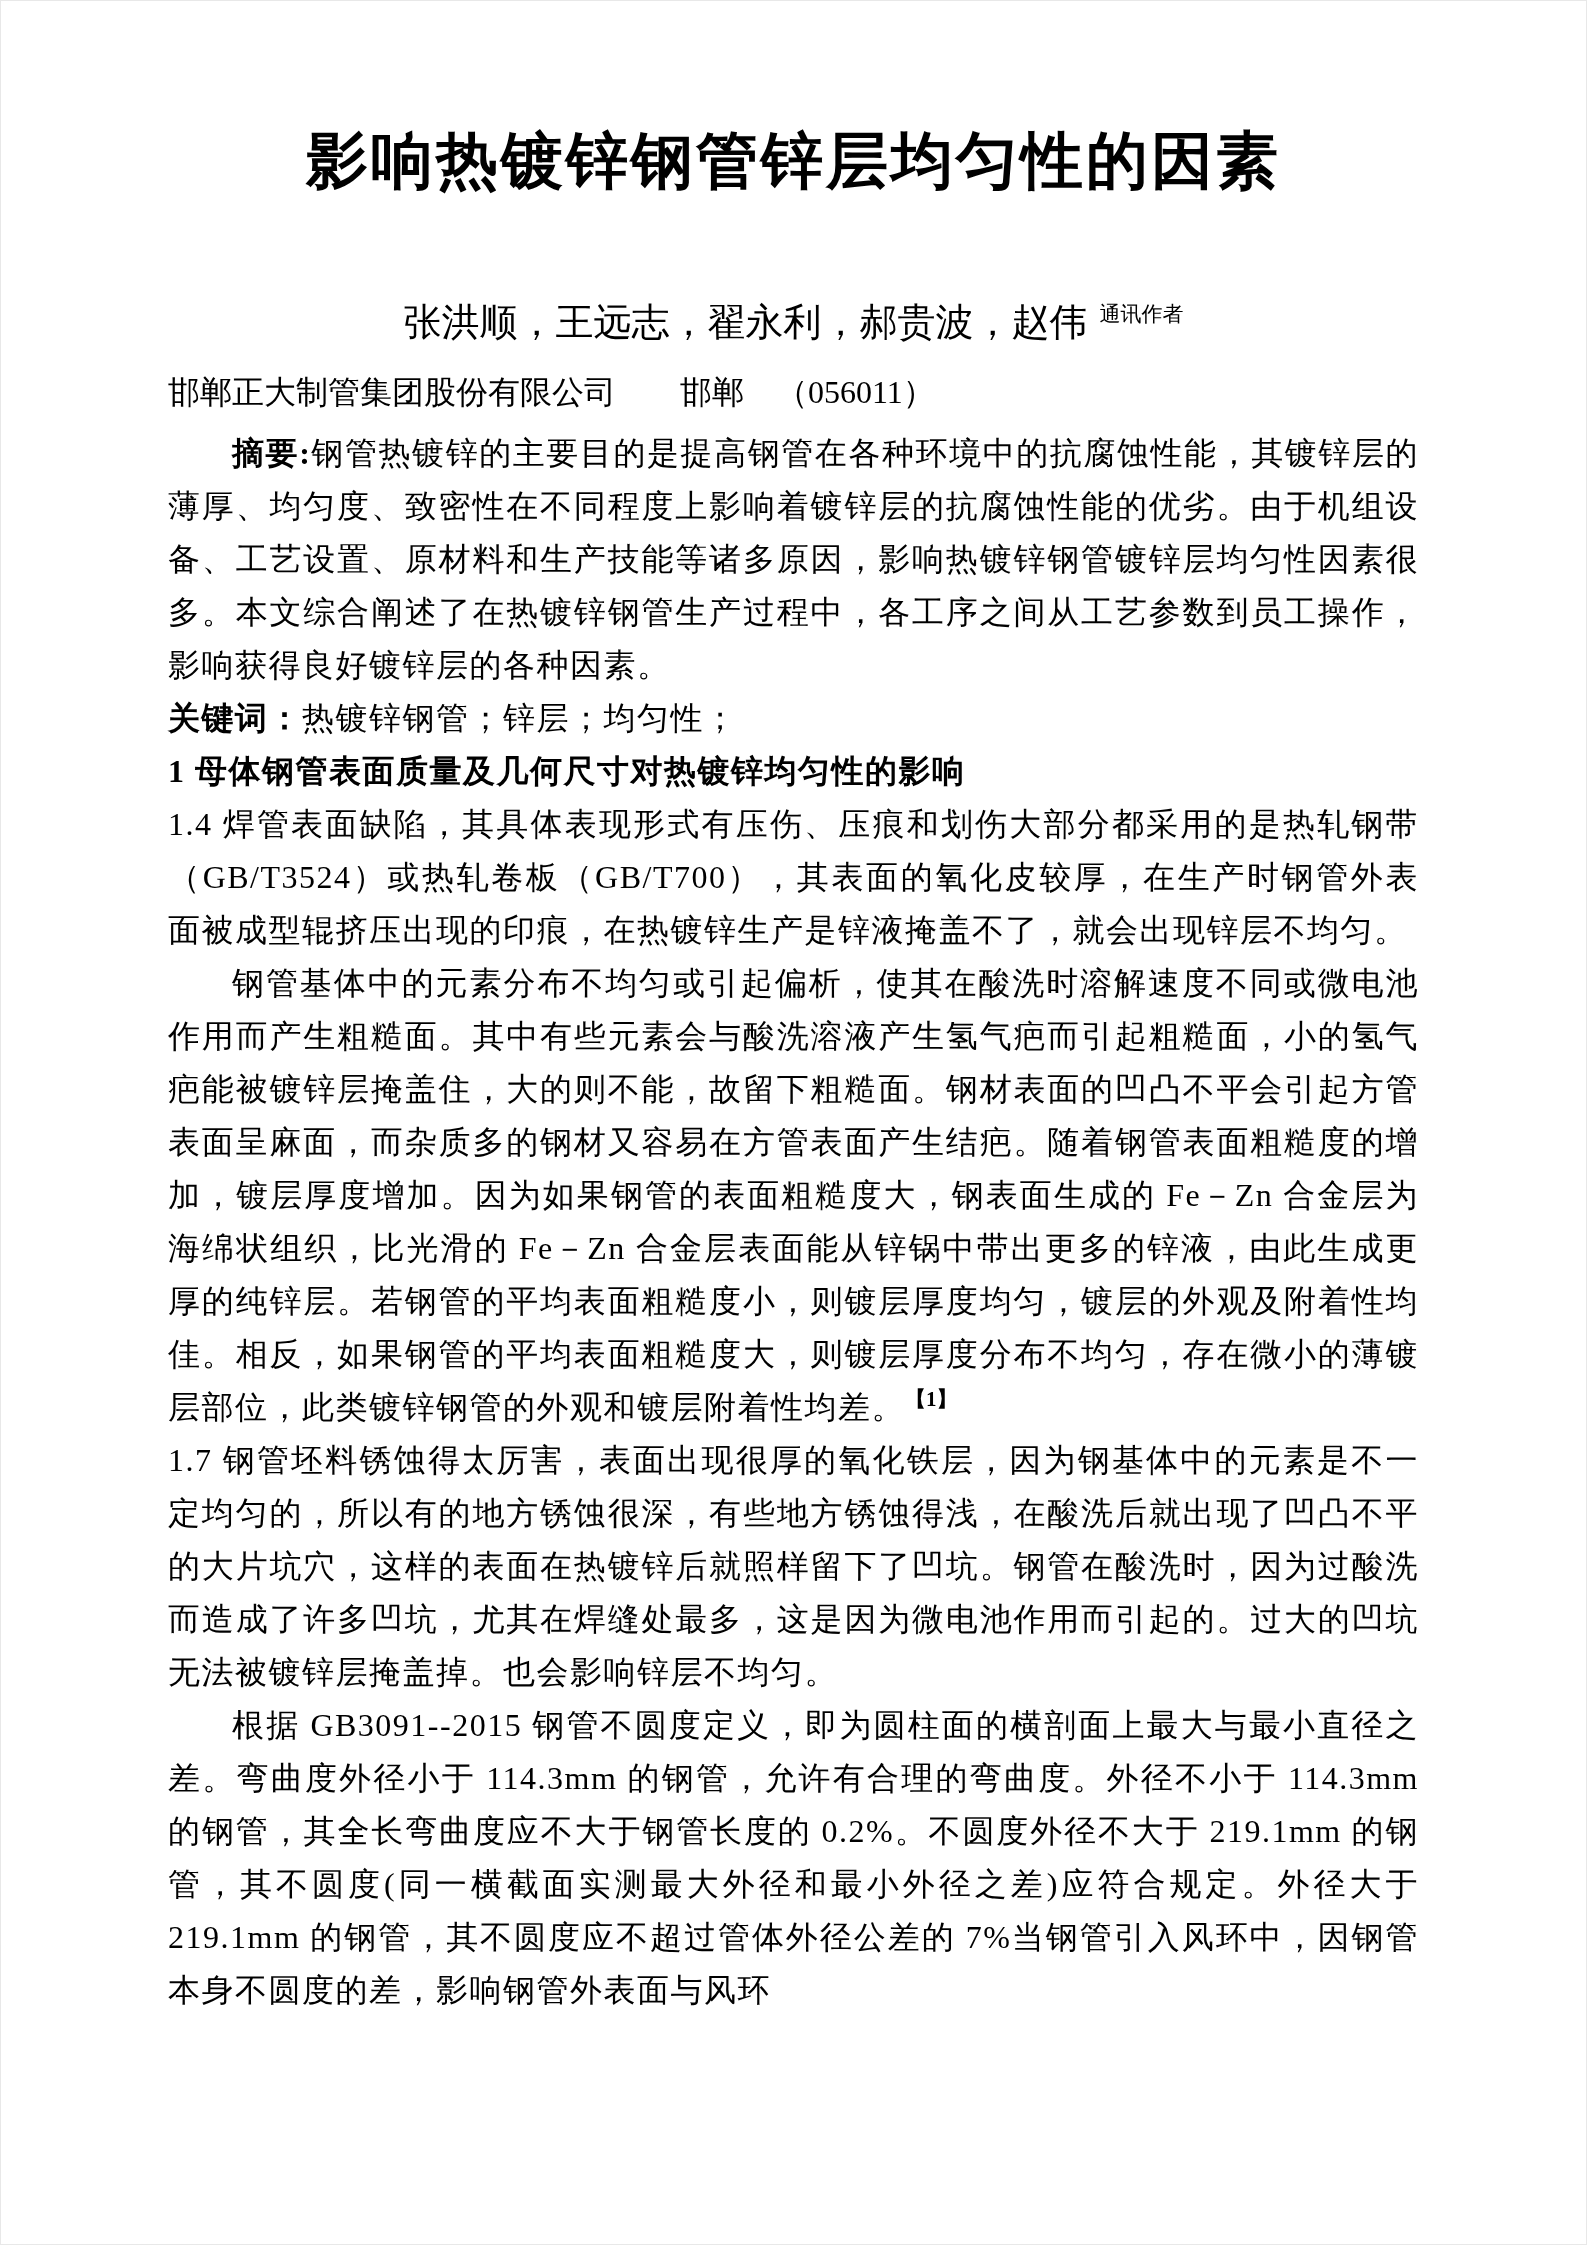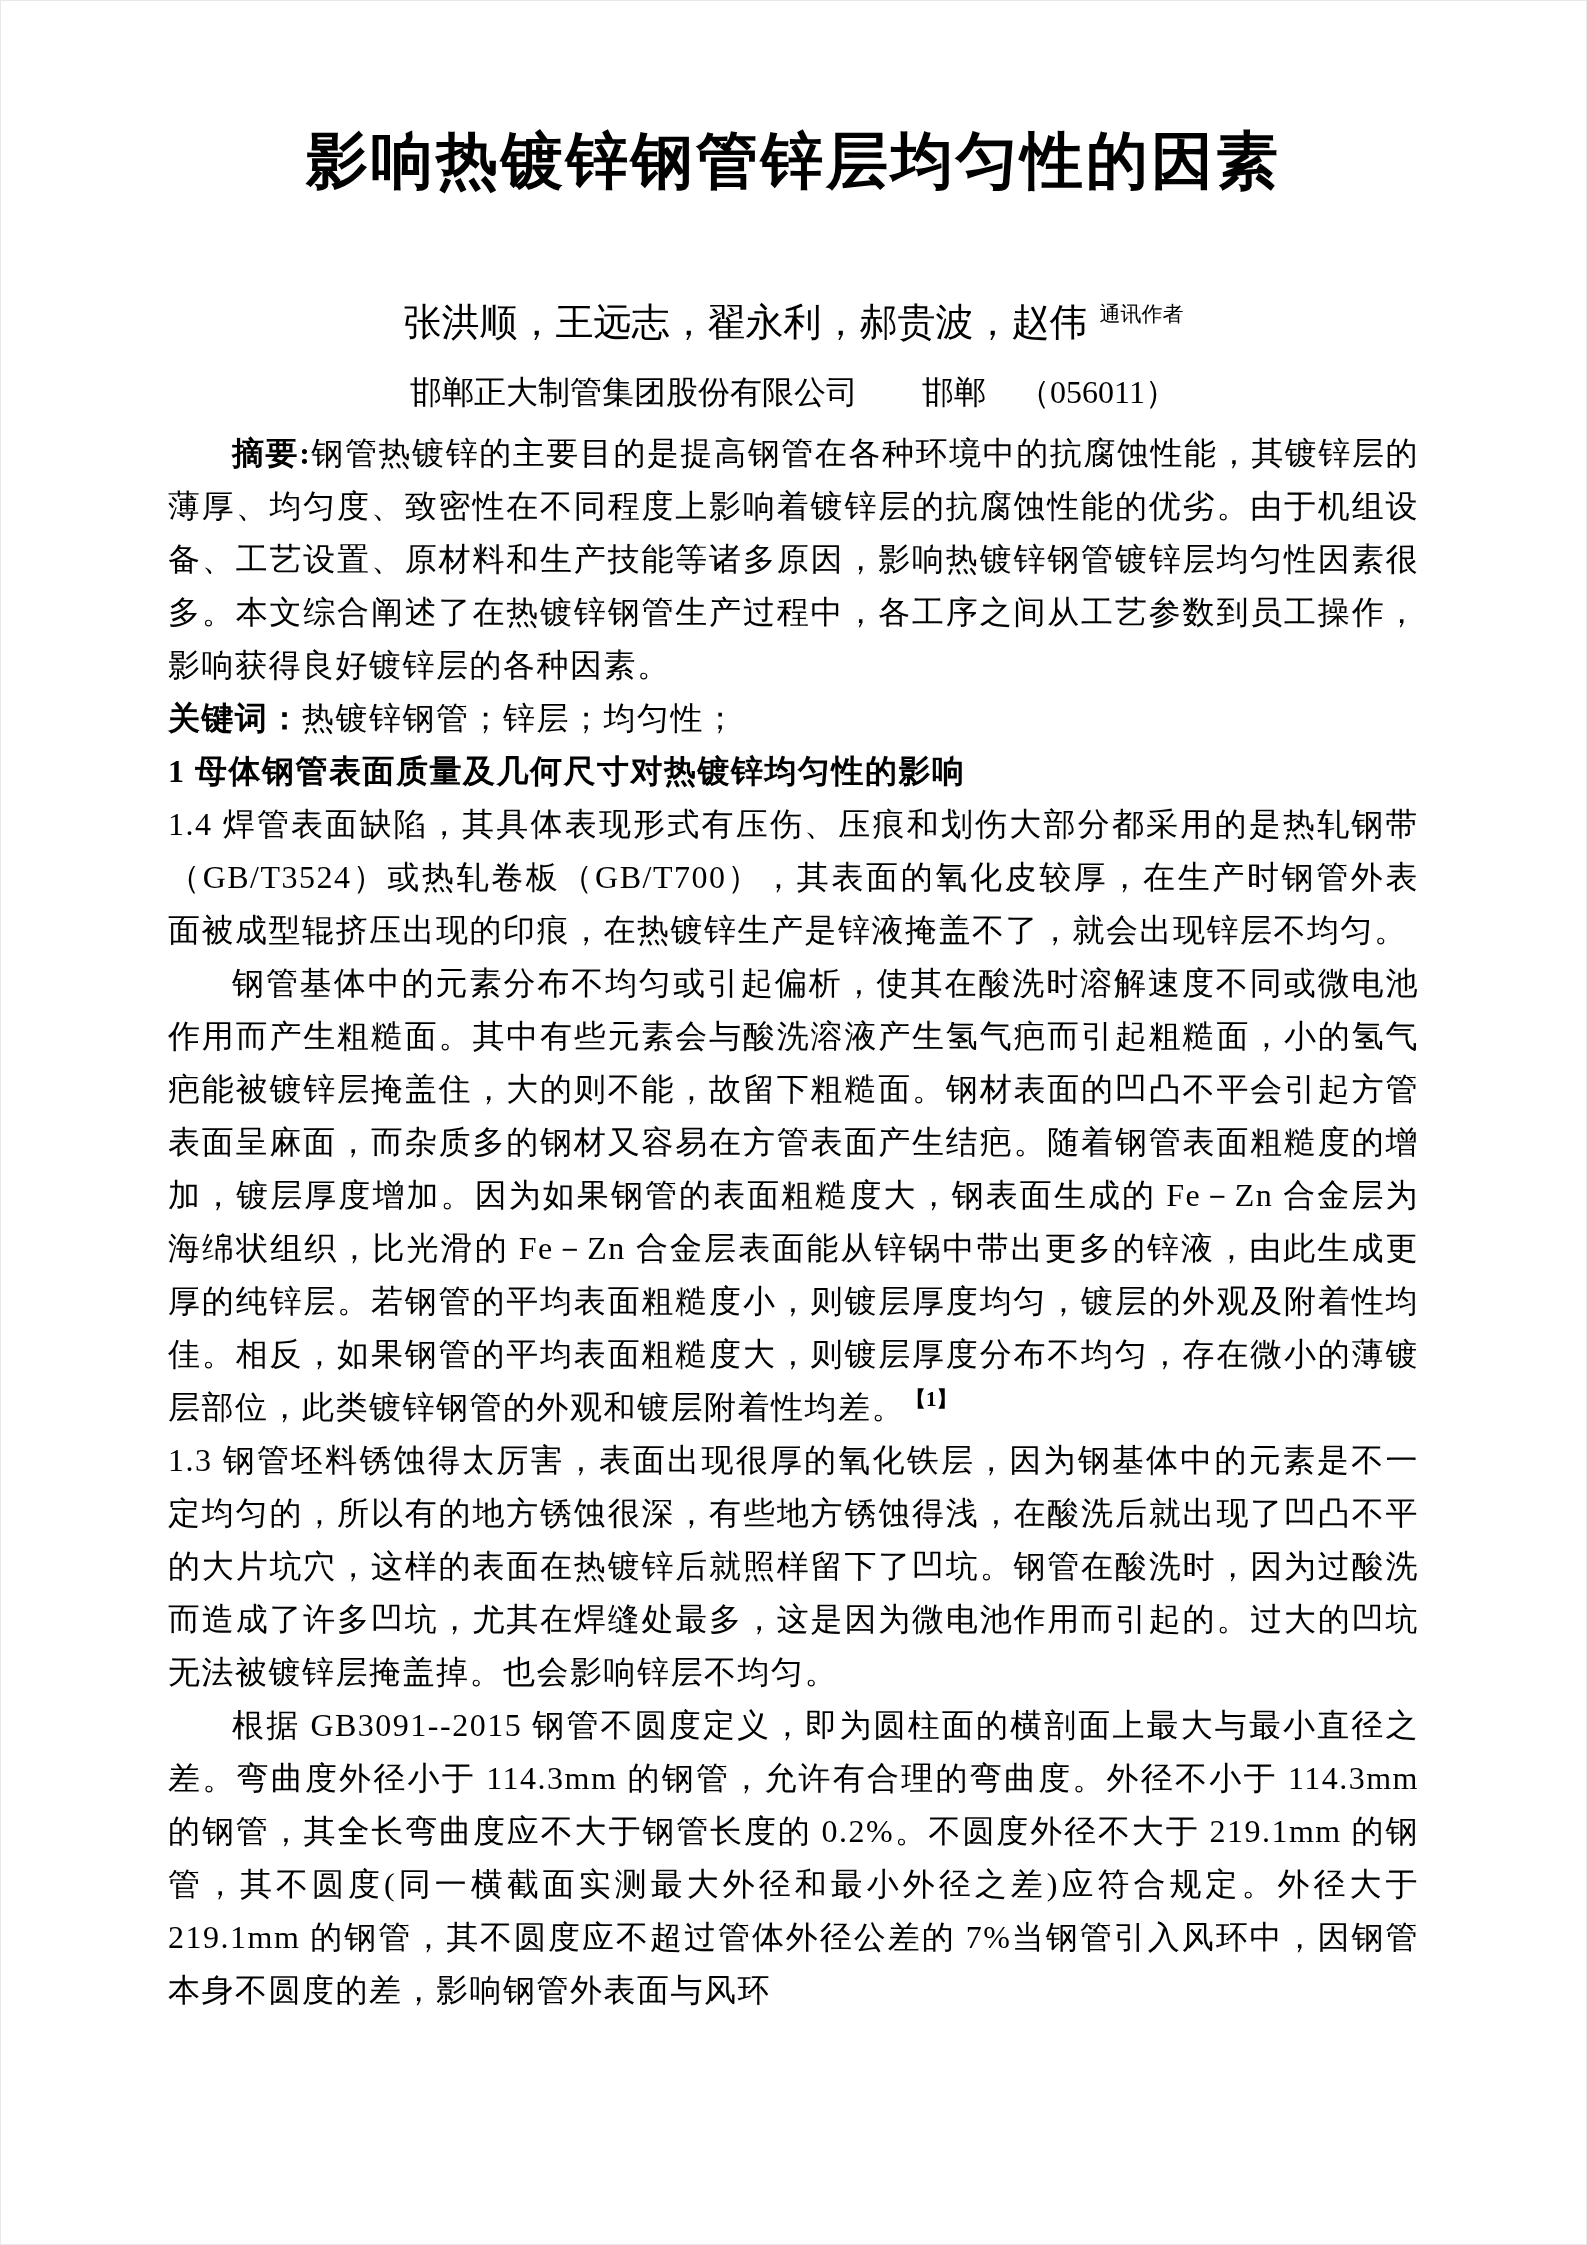--- a/index.html
+++ b/index.html
@@ -42,21 +42,21 @@
   }
   .authors sup {
     font-size: 21px;
     vertical-align: super;
     line-height: 0;
     margin-left: 12px;
   }
   .affiliation {
     margin: 26px 0 0 0;
     font-size: 32px;
-    text-align: center;
+    text-align: left;
     line-height: 42px;
     white-space: nowrap;
   }
   .body-text {
     margin-top: 14px;
     font-size: 32px;
     line-height: 53px;
     letter-spacing: 1.5px;
     text-align: justify;
     text-justify: inter-ideograph;
@@ -96,20 +96,20 @@
 
       <p><span class="b">关键词：</span><span>热镀锌钢管；锌层；均匀性；</span></p>
 
       <p class="sec-heading">1 母体钢管表面质量及几何尺寸对热镀锌均匀性的影响</p>
 
       <p>1.4 焊管表面缺陷，其具体表现形式有压伤、压痕和划伤大部分都采用的是热轧钢带（GB/T3524）或热轧卷板（GB/T700），其表面的氧化皮较厚，在生产时钢管外表面被成型辊挤压出现的印痕，在热镀锌生产是锌液掩盖不了，就会出现锌层不均匀。</p>
 
 
       <p class="indent2"><span>钢管基体中的元素分布不均匀或引起偏析，使其在酸洗时溶解速度不同或微电池作用而产生粗糙面。其中有些元素会与酸洗溶液产生氢气疤而引起粗糙面，小的氢气疤能被镀锌层掩盖住，大的则不能，故留下粗糙面。钢材表面的凹凸不平会引起方管表面呈麻面，而杂质多的钢材又容易在方管表面产生结疤。随着钢管表面粗糙度的增加，镀层厚度增加。因为如果钢管的表面粗糙度大，钢表面生成的 Fe－Zn 合金层为海绵状组织，比光滑的 Fe－Zn 合金层表面能从锌锅中带出更多的锌液，由此生成更厚的纯锌层。若钢管的平均表面粗糙度小，则镀层厚度均匀，镀层的外观及附着性均佳。相反，如果钢管的平均表面粗糙度大，则镀层厚度分布不均匀，存在微小的薄镀层部位，此类镀锌钢管的外观和镀层附着性均差。</span><sup class="ref-sup">【1】</sup></p>
 
-      <p>1.3 钢管坯料锈蚀得太厉害，表面出现很厚的氧化铁层，因为钢基体中的元素是不一定均匀的，所以有的地方锈蚀很深，有些地方锈蚀得浅，在酸洗后就出现了凹凸不平的大片坑穴，这样的表面在热镀锌后就照样留下了凹坑。钢管在酸洗时，因为过酸洗而造成了许多凹坑，尤其在焊缝处最多，这是因为微电池作用而引起的。过大的凹坑无法被镀锌层掩盖掉。也会影响锌层不均匀。</p>
+      <p>1.7 钢管坯料锈蚀得太厉害，表面出现很厚的氧化铁层，因为钢基体中的元素是不一定均匀的，所以有的地方锈蚀很深，有些地方锈蚀得浅，在酸洗后就出现了凹凸不平的大片坑穴，这样的表面在热镀锌后就照样留下了凹坑。钢管在酸洗时，因为过酸洗而造成了许多凹坑，尤其在焊缝处最多，这是因为微电池作用而引起的。过大的凹坑无法被镀锌层掩盖掉。也会影响锌层不均匀。</p>
 
 
       <p class="indent2">根据 GB3091--2015 钢管不圆度定义，即为圆柱面的横剖面上最大与最小直径之差。弯曲度外径小于 114.3mm 的钢管，允许有合理的弯曲度。外径不小于 114.3mm 的钢管，其全长弯曲度应不大于钢管长度的 0.2%。不圆度外径不大于 219.1mm 的钢管，其不圆度(同一横截面实测最大外径和最小外径之差)应符合规定。外径大于 219.1mm 的钢管，其不圆度应不超过管体外径公差的 7%当钢管引入风环中，因钢管本身不圆度的差，影响钢管外表面与风环</p>
 
     </div>
   </div>
 </div>
 
 </body></html>

